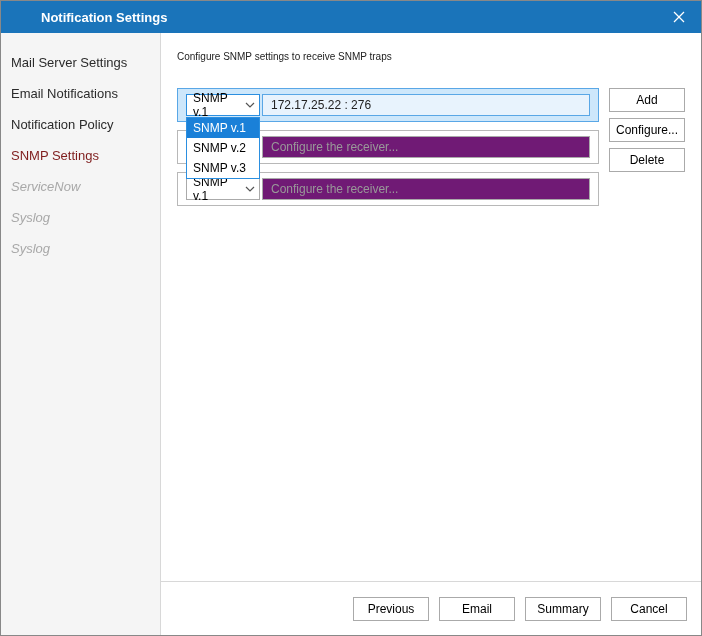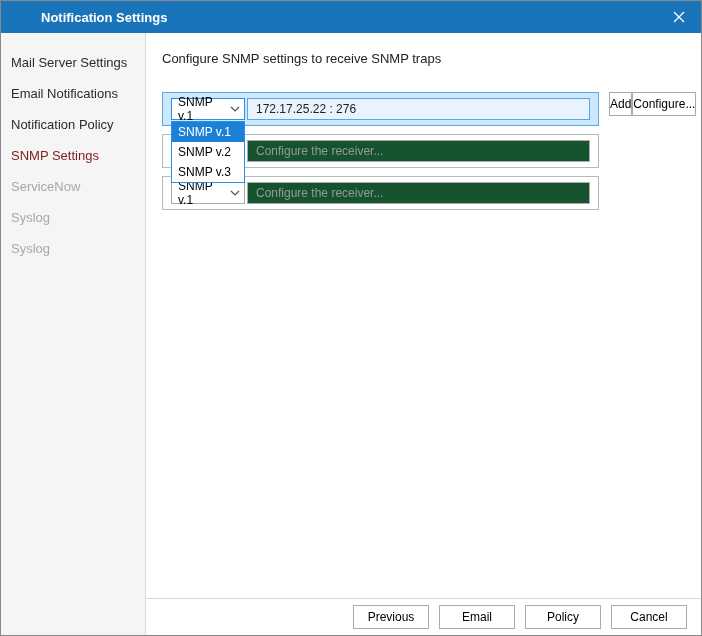--- a/index.html
+++ b/index.html
@@ -2,45 +2,45 @@
 <html><head>
   <meta charset="utf-8">
   <style>
     * { box-sizing: border-box; margin: 0; padding: 0; font-family: 'Segoe UI', Tahoma, sans-serif; }
     body { width: 702px; height: 636px; background: #fff; border: 1px solid #888; overflow: hidden; display: flex; flex-direction: column; }
     .titlebar { height: 32px; background: #1a74ba; display: flex; align-items: center; justify-content: space-between; padding-left: 12px; }
     .titlebar-title { color: #fff; font-size: 13px; font-weight: 600; padding-left: 28px; }
     .titlebar-close { width: 44px; height: 32px; display: flex; align-items: center; justify-content: center; color: #fff; font-size: 14px; }
     .titlebar-close svg { stroke: #fff; }
     .body { flex: 1; display: flex; min-height: 0; }
-    .sidebar { width: 145px; background: #f5f5f5; border-right: 1px solid #d8d8d8; padding-top: 14px; }
+    .sidebar { width: 160px; background: #f5f5f5; border-right: 1px solid #d8d8d8; padding-top: 14px; }
     .sidebar-item { padding: 8px 12px 8px 10px; font-size: 13px; color: #2b2b2b; cursor: pointer; }
-    .sidebar-item.disabled { color: #a8a8a8; }
+    .sidebar-item.disabled { color: #a8a8a8; font-style: italic; }
     .sidebar-item.selected { font-weight: 400; color: #7f1d1d; }
     .main { flex: 1; display: flex; flex-direction: column; position: relative; }
     .content { flex: 1; padding: 18px 16px 0 16px; }
-    .content-header { font-size: 13px; color: #222; margin-bottom: 26px; }
+    .content-header { font-size: 10px; color: #222; margin-bottom: 26px; }
     .section-label { font-size: 13px; color: #222; margin-bottom: 8px; }
     .rows-wrap { display: flex; gap: 10px; align-items: flex-start; }
     .rows { flex: 1; }
     .row { border: 1px solid #b8b8b8; display: flex; align-items: center; padding: 5px 8px; gap: 2px; margin-bottom: 8px; position: relative; }
     .row.selected { background: #cde7fb; border: 1px solid #59a7e6; }
     .version-select { width: 74px; height: 22px; background: #fff; border: 1px solid #aaa; display: flex; align-items: center; justify-content: space-between; padding: 0 4px 0 6px; font-size: 12px; cursor: pointer; }
     .version-select.open { border: 1px solid #2b8fe0; }
     .chev { display: inline-block; }
     .chev svg { display: block; }
-    .receiver-input { flex: 1; height: 22px; background: #14532d; border: 1px solid #aaa; font-size: 12px; padding: 0 8px; display: flex; align-items: center; color: #222; }
+    .receiver-input { flex: 1; height: 22px; background: #701a75; border: 1px solid #aaa; font-size: 12px; padding: 0 8px; display: flex; align-items: center; color: #222; }
     .row.selected .receiver-input { border: 1px solid #59a7e6; background: #e8f3fd; }
     .placeholder { color: #999; }
-    .side-buttons { width: 76px; display: flex; flex-direction: row; }
+    .side-buttons { width: 76px; display: flex; flex-direction: column; gap: 6px; }
     .btn { height: 24px; border: 1px solid #aaa; background: #fff; font-size: 12px; display: flex; align-items: center; justify-content: center; cursor: pointer; }
     .dropdown { position: absolute; left: 8px; top: 28px; width: 74px; background: #fff; border: 1px solid #2b8fe0; z-index: 10; }
     .dropdown-item { height: 20px; font-size: 12px; display: flex; align-items: center; padding: 0 6px; cursor: pointer; }
     .dropdown-item.highlight { background: #1a80d8; color: #fff; }
-    .footer { height: 37px; border-top: 1px solid #d8d8d8; display: flex; align-items: center; justify-content: flex-end; padding-right: 14px; gap: 10px; }
+    .footer { height: 54px; border-top: 1px solid #d8d8d8; display: flex; align-items: center; justify-content: flex-end; padding-right: 14px; gap: 10px; }
     .footer .btn { width: 76px; }
   </style>
 </head>
 <body>
 
 <div class="titlebar">
   <div class="titlebar-title">Notification Settings</div>
   <div class="titlebar-close">
     <svg width="12" height="12" viewBox="0 0 12 12">
         <line x1="1" y1="1" x2="11" y2="11" stroke-width="1.3"></line>
@@ -112,24 +112,25 @@
             <div class="receiver-input">
               <span class="placeholder">Configure the receiver...</span>
             </div>
           </div>
 
         </div>
 
         <div class="side-buttons">
           <div class="btn">Add</div>
           <div class="btn">Configure...</div>
+          <div class="btn">Delete</div>
         </div>
       </div>
     </div>
 
     <div class="footer">
       <div class="btn">Previous</div>
       <div class="btn">Email</div>
-      <div class="btn">Policy</div>
+      <div class="btn">Summary</div>
       <div class="btn">Cancel</div>
     </div>
   </div>
 </div>
 
 </body></html>

